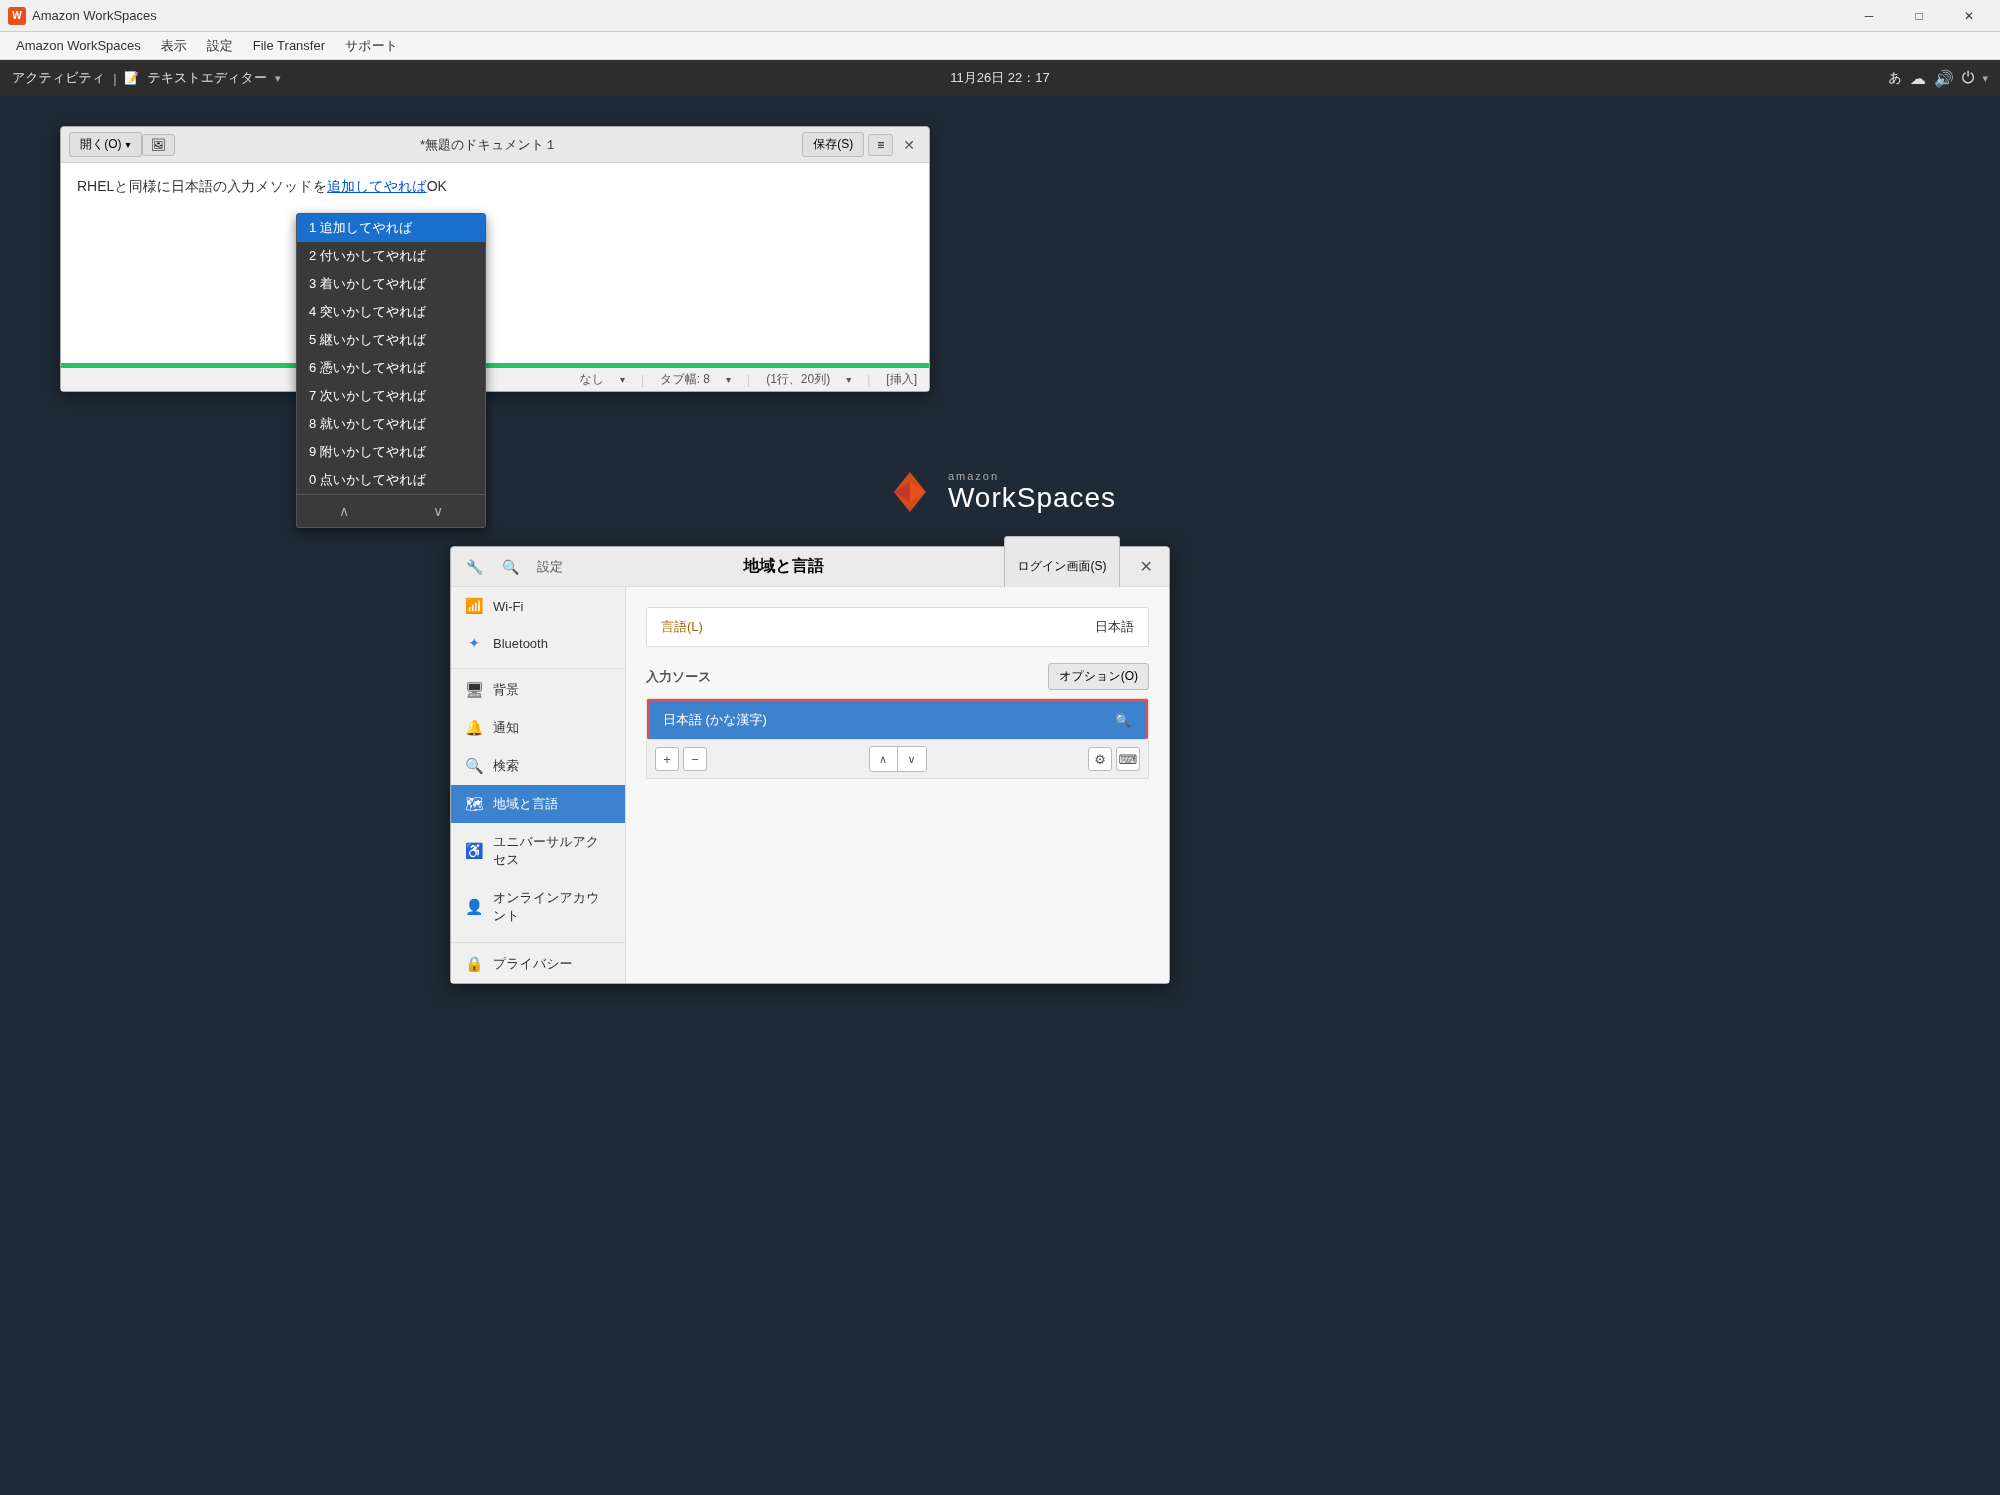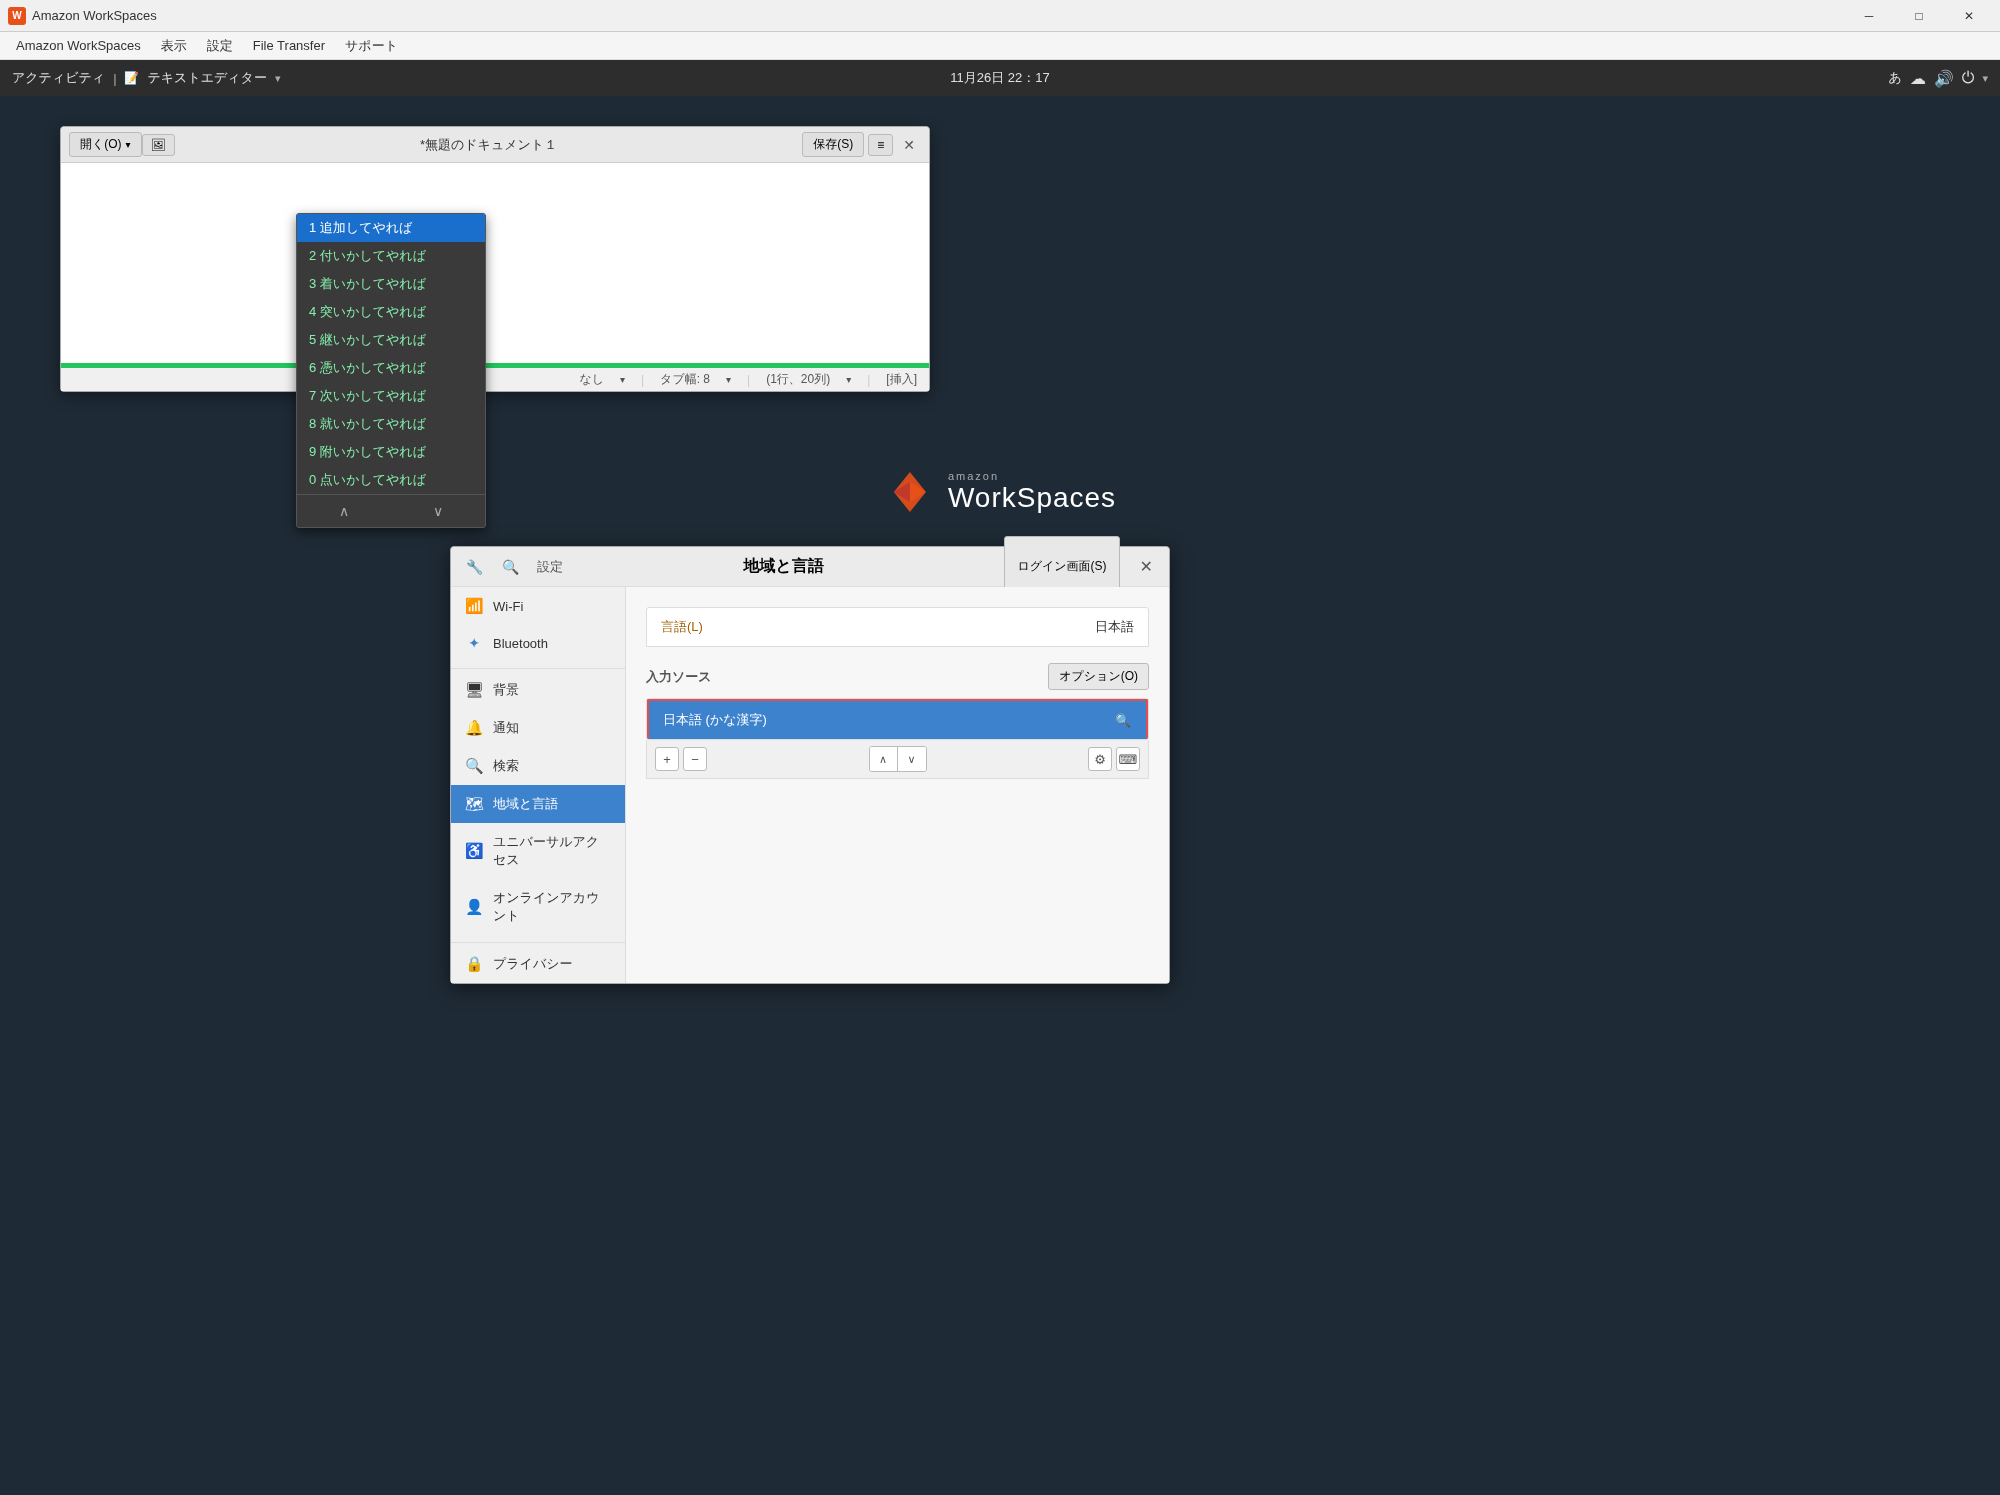--- a/index.html
+++ b/index.html
@@ -204,21 +204,21 @@
       width: 190px;
       background: #3a3a3a;
       border: 1px solid #555;
       border-radius: 3px;
       z-index: 100;
       box-shadow: 0 4px 12px rgba(0,0,0,0.5);
     }
     .autocomplete-item {
       padding: 5px 12px;
       font-size: 13px;
-      color: #86efac;
+      color: #ffffff;
       cursor: pointer;
     }
     .autocomplete-item.selected {
       background: #1a6fcc;
       color: white;
     }
     .autocomplete-nav {
       display: flex;
       border-top: 1px solid #555;
       padding: 4px 0;
@@ -507,20 +507,23 @@
         <button style="background:#e0e0e0;border:1px solid #bbb;border-radius:3px;padding:3px 8px;font-size:12px;cursor:pointer;">🖼</button>
       </div>
       <div class="editor-title">*無題のドキュメント１</div>
       <div class="editor-title-btns">
         <button class="editor-save-btn">保存(S)</button>
         <button class="editor-menu-btn">≡</button>
         <button class="editor-close-btn">✕</button>
       </div>
     </div>
     <div class="editor-content">
+      <div class="editor-text">
+        <span>RHELと同様に日本語の入力メソッドを</span><span class="editor-underline">追加してやれば</span><span>OK</span>
+      </div>
 
       <div class="autocomplete-dropdown">
         <div class="autocomplete-item selected">
           <span>1 追加してやれば</span>
         </div>
         <div class="autocomplete-item">
           <span>2 付いかしてやれば</span>
         </div>
         <div class="autocomplete-item">
           <span>3 着いかしてやれば</span>

